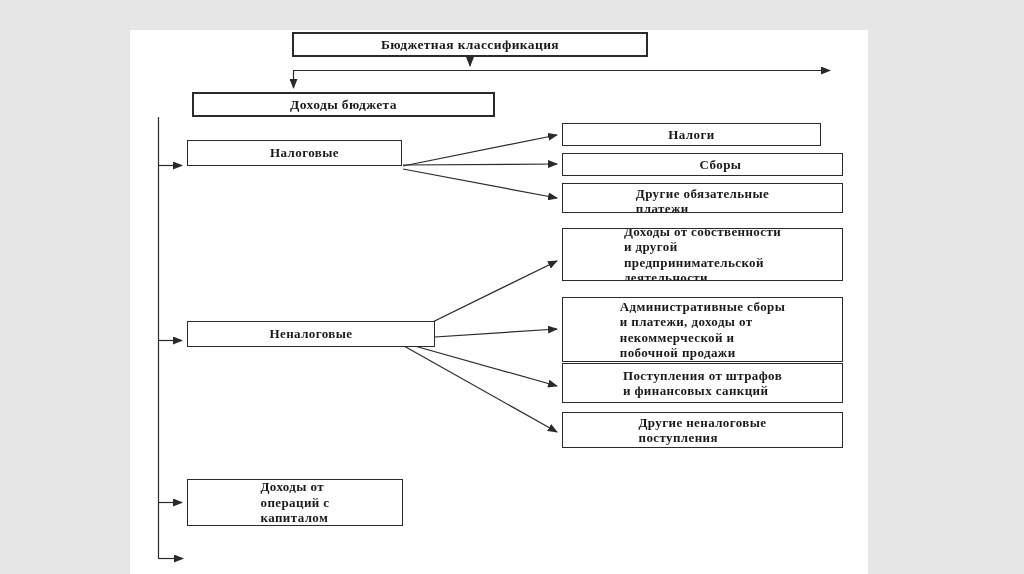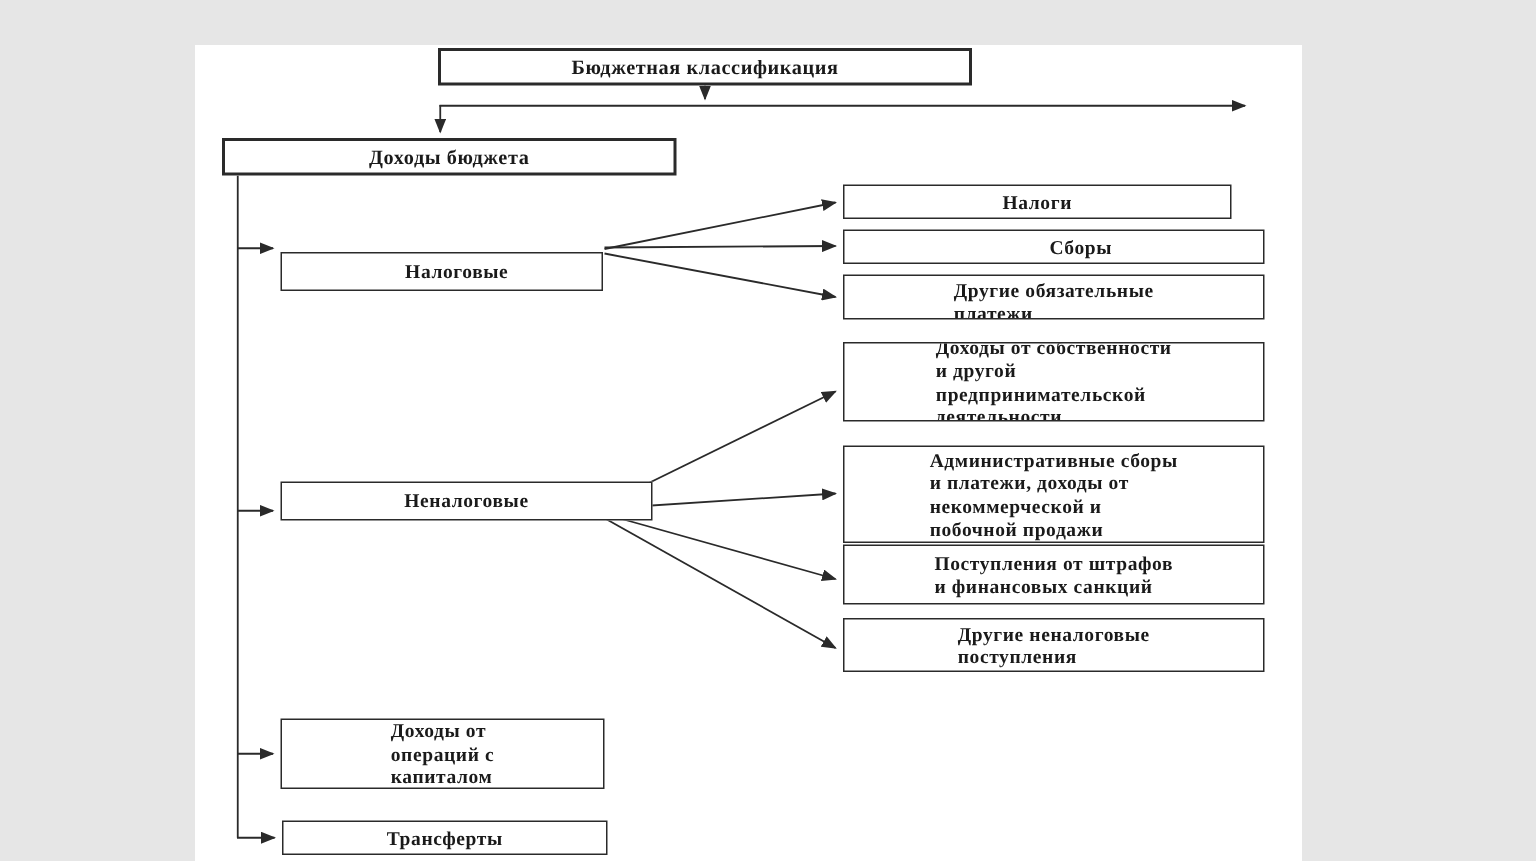--- a/index.html
+++ b/index.html
@@ -39,21 +39,21 @@
     line-height:16px;
     letter-spacing:0.4px;
     text-align:left;
     display:flex;
     align-items:center;
     justify-content:center;
     white-space:pre-line;
     overflow:hidden;
   }
   .box.root{border-width:2px;font-size:13.5px;}
-  .box.lvl1{border-width:2px;font-size:13.5px;}
+  .box.lvl1{border-width:2px;font-size:13.5px;margin-left:44px;}
   .box.clip-bottom{align-items:flex-start;padding-top:2px;line-height:15px;}
   .box.h2{line-height:15.5px;}
 </style>
 </head>
 <body>
 
 <div class="stage">
 
   <div class="panel"></div>
 
@@ -85,29 +85,28 @@
       <line x1="404" y1="339" x2="557" y2="329" marker-end="url(#arrowhead)"></line>
       <line x1="404" y1="343" x2="557" y2="386" marker-end="url(#arrowhead)"></line>
       <line x1="404" y1="346" x2="557" y2="432" marker-end="url(#arrowhead)"></line>
     </g>
   </svg>
 
   <div class="box root" style="left:292px;top:32px;width:356px;height:25px;">Бюджетная классификация</div>
 
   <div class="box lvl1" style="left:148px;top:92px;width:303px;height:25px;">Доходы бюджета</div>
 
-  <div class="box" style="left:187px;top:168px;width:215px;height:26px;padding-left:20px;">Налоговые</div>
+  <div class="box" style="left:187px;top:140px;width:215px;height:26px;padding-left:20px;">Налоговые</div>
 
   <div class="box" style="left:187px;top:321px;width:248px;height:26px;">Неналоговые</div>
 
   <div class="box h2" style="left:187px;top:479px;width:216px;height:47px;">Доходы от
 операций с
 капиталом</div>
 
-  <div class="box" style="left:188px;top:547px;width:217px;height:23px;">Трансферты</div>
 
   <div class="box" style="left:562px;top:123px;width:259px;height:23px;">Налоги</div>
 
   <div class="box" style="left:562px;top:153px;width:281px;height:23px;padding-left:36px;">Сборы</div>
 
   <div class="box clip-bottom" style="left:562px;top:183px;width:281px;height:30px;">Другие обязательные
 платежи</div>
 
   <div class="box h2" style="left:562px;top:228px;width:281px;height:53px;">Доходы от собственности
 и другой

